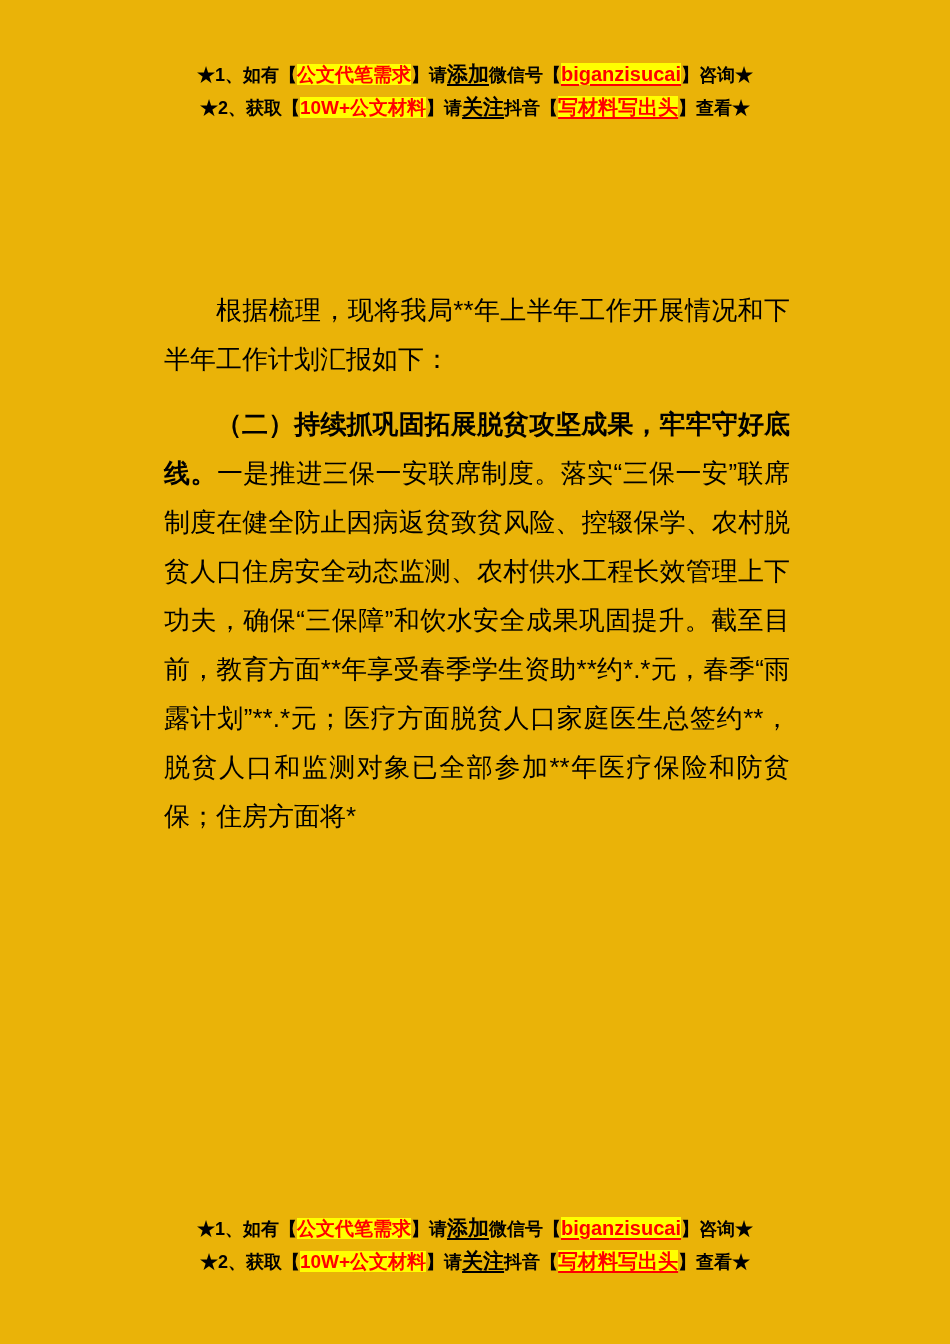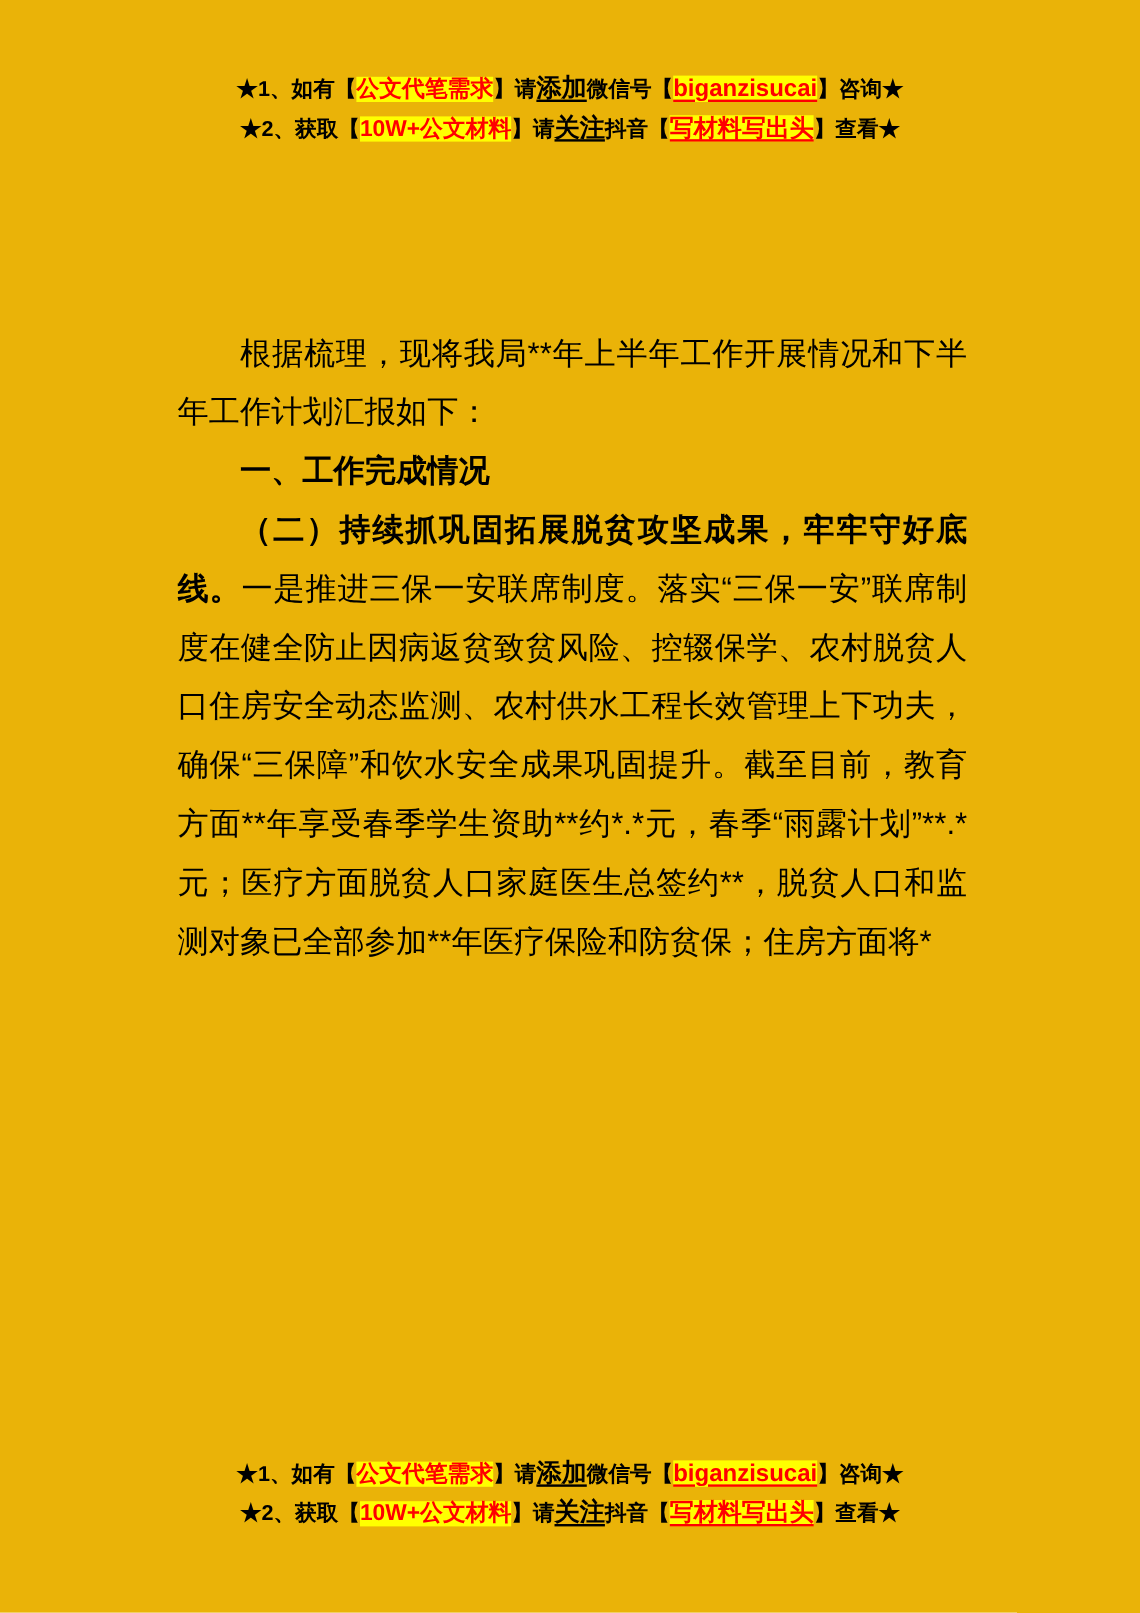--- a/index.html
+++ b/index.html
@@ -65,21 +65,21 @@
     top: 270px;
     left: 148px;
     width: 658px;
     height: 936px;
     font-size: 26px;
     line-height: 49px;
     text-align: justify;
     overflow: hidden;
   }
   .doc-body p {
-    margin: 0;
+    margin: 16px;
     text-indent: 2em;
   }
   .lead-bold {
     font-weight: 700;
   }
   .section-heading {
     font-weight: 700;
   }
 </style>
 </head>
@@ -92,21 +92,20 @@
       <span>★1、如有【</span><span class="hl">公文代笔需求</span><span>】请</span><span class="emph">添加</span><span>微信号【</span><span class="hl ul-red">biganzisucai</span><span>】咨询★</span>
     </div>
     <div class="promo-line">
       <span>★2、获取【</span><span class="hl">10W+公文材料</span><span>】请</span><span class="emph">关注</span><span>抖音【</span><span class="hl ul-red">写材料写出头</span><span>】查看★</span>
     </div>
   </div>
 
 
   <div class="doc-body">
     <p>根据梳理，现将我局**年上半年工作开展情况和下半年工作计划汇报如下：</p>
-    <p class="section-heading">一、工作完成情况</p>
     <p><span class="lead-bold">（二）持续抓巩固拓展脱贫攻坚成果，牢牢守好底线。</span><span>一是推进三保一安联席制度。落实“三保一安”联席制度在健全防止因病返贫致贫风险、控辍保学、农村脱贫人口住房安全动态监测、农村供水工程长效管理上下功夫，确保“三保障”和饮水安全成果巩固提升。截至目前，教育方面**年享受春季学生资助**约*.*元，春季“雨露计划”**.*元；医疗方面脱贫人口家庭医生总签约**，脱贫人口和监测对象已全部参加**年医疗保险和防贫保；住房方面将*</span></p>
   </div>
 
   <div class="promo promo-footer">
     <div class="promo-line">
       <span>★1、如有【</span><span class="hl">公文代笔需求</span><span>】请</span><span class="emph">添加</span><span>微信号【</span><span class="hl ul-red">biganzisucai</span><span>】咨询★</span>
     </div>
     <div class="promo-line">
       <span>★2、获取【</span><span class="hl">10W+公文材料</span><span>】请</span><span class="emph">关注</span><span>抖音【</span><span class="hl ul-red">写材料写出头</span><span>】查看★</span>
     </div>

